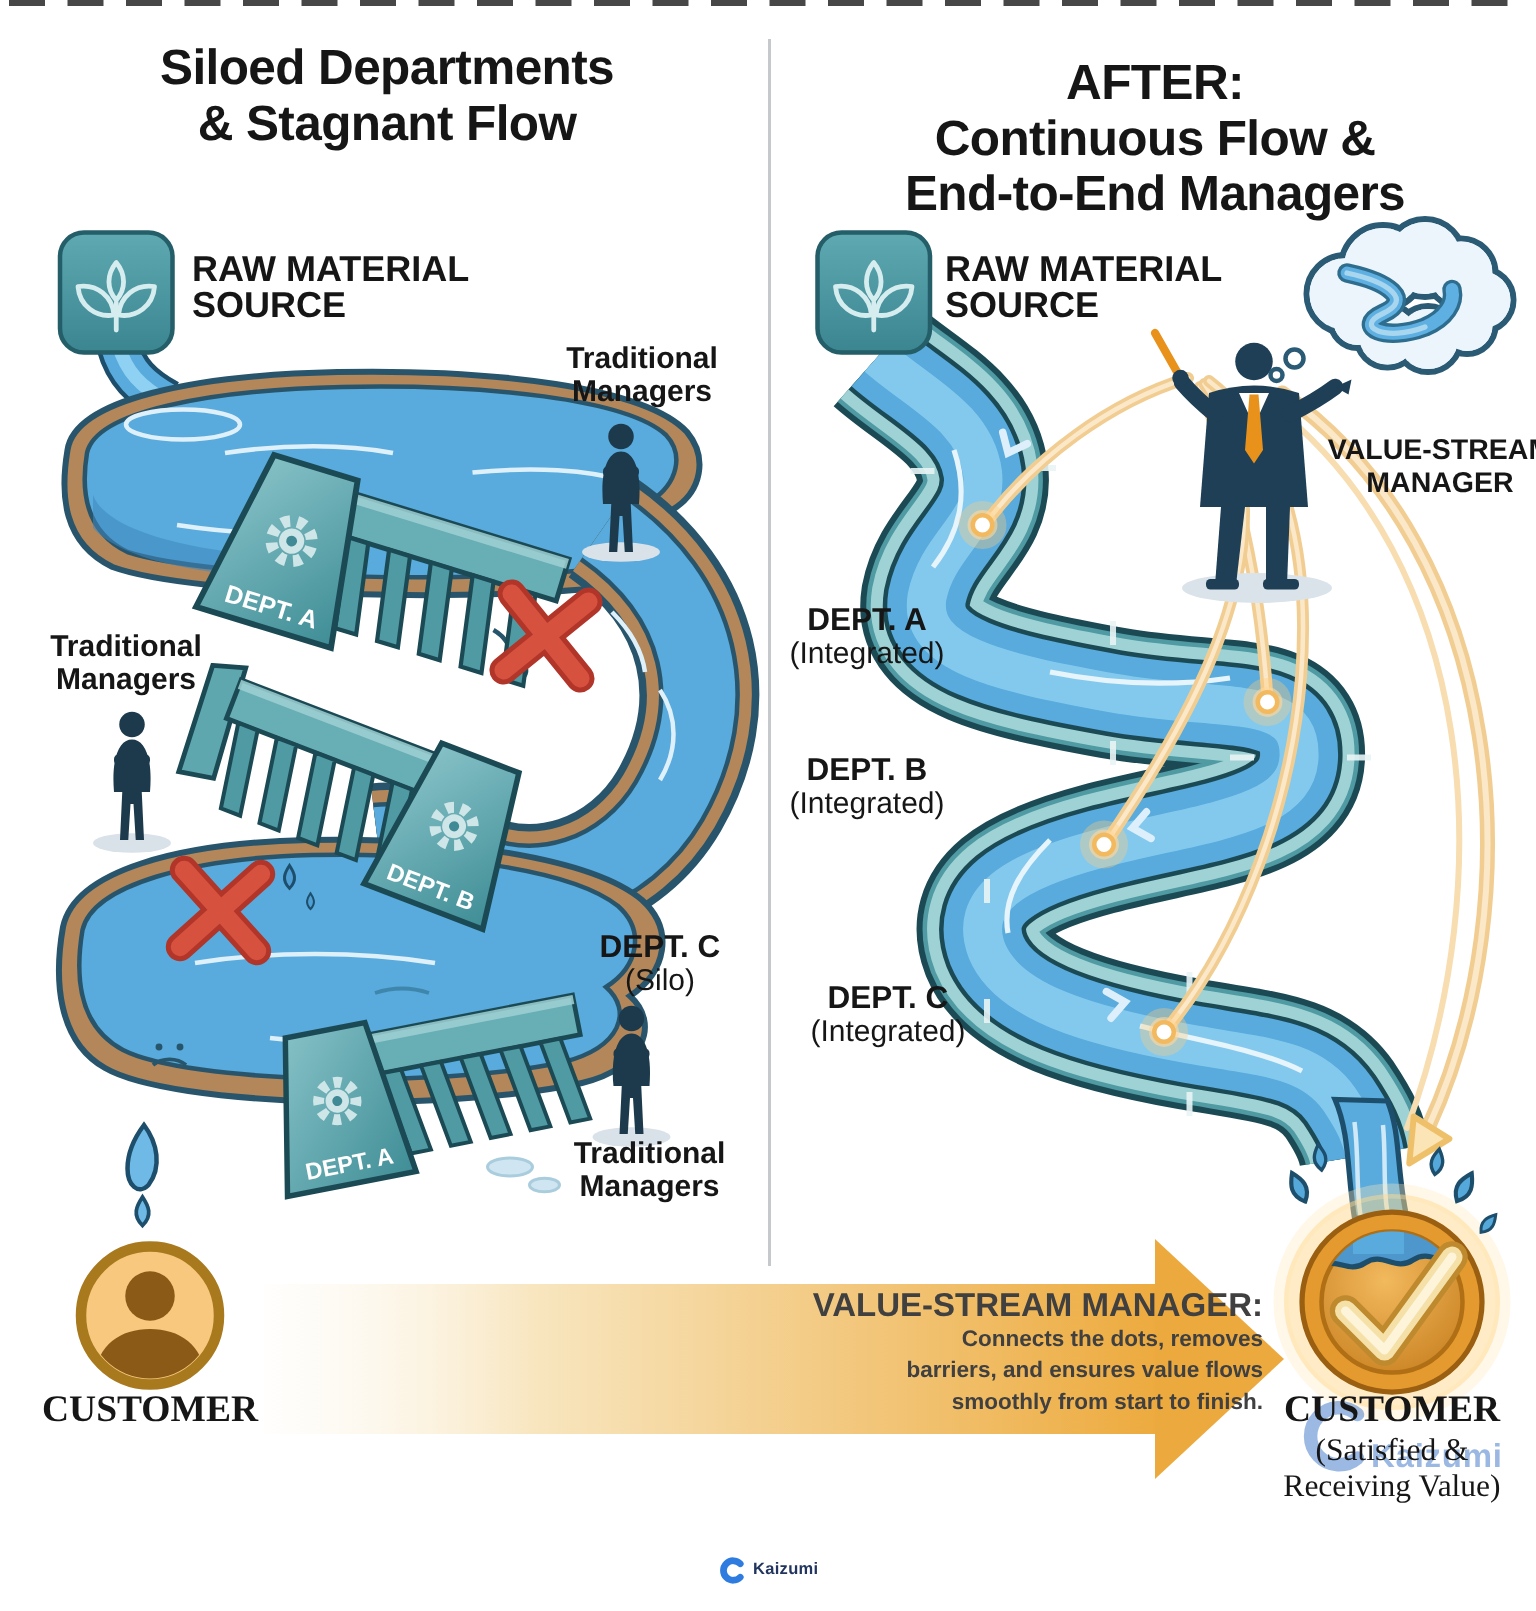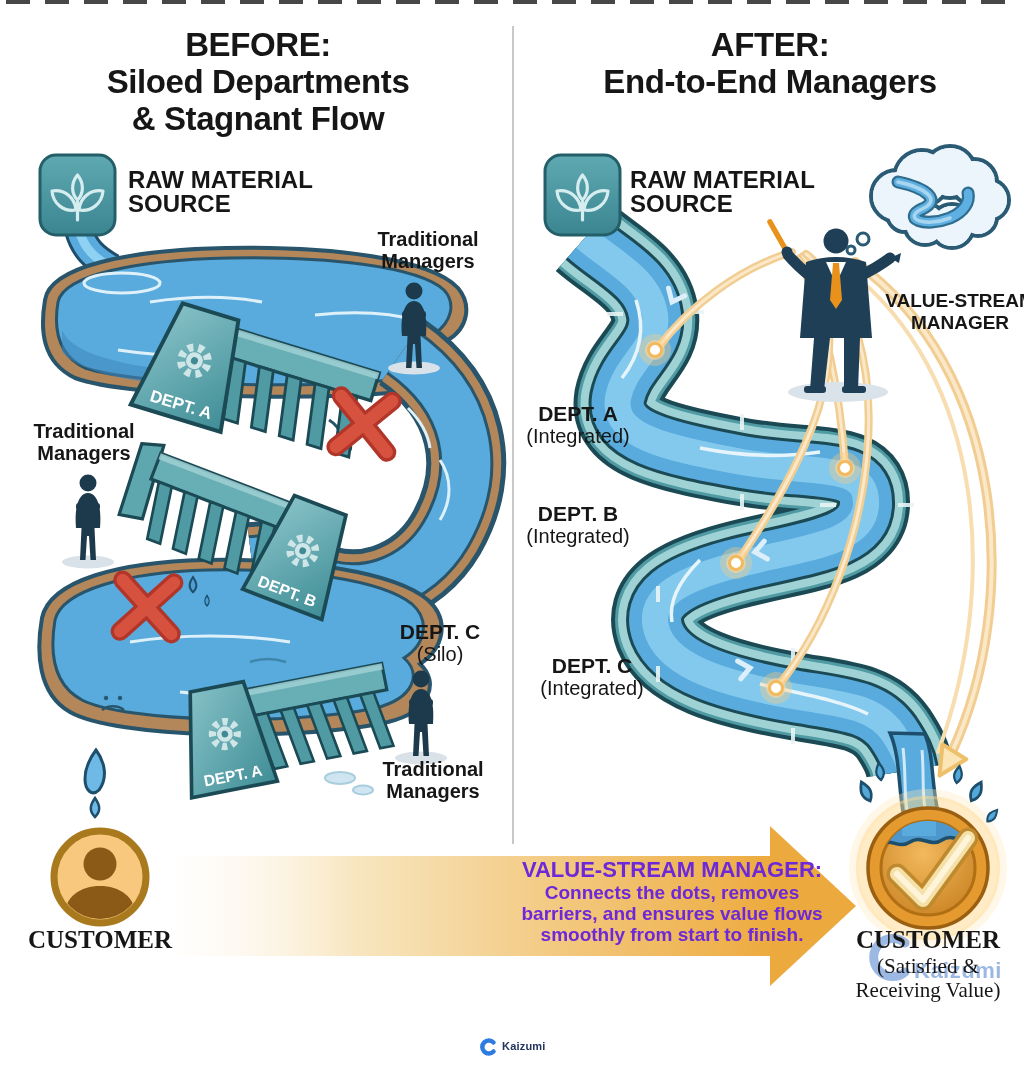--- a/index.html
+++ b/index.html
@@ -9,23 +9,23 @@
   .lbl{position:absolute;z-index:2;}
   .t-title{font-size:33px;line-height:37px;font-weight:700;text-align:center;letter-spacing:-0.4px;}
   .t-raw{font-size:24px;line-height:24px;font-weight:700;}
   .t-label{font-size:20px;line-height:22px;font-weight:700;text-align:center;}
   .dept{text-align:center;}
   .dept .nm{font-size:21px;line-height:23px;font-weight:700;display:block;}
   .dept .sub{font-size:20px;line-height:23px;font-weight:400;display:block;}
   .cust{text-align:center;font-family:Liberation Serif, serif;}
   .cust .nm{font-size:25px;line-height:28px;font-weight:700;display:block;}
   .cust .sub{font-size:21px;line-height:24px;font-weight:400;display:block;}
-  .banner-text{text-align:center;color:#6d28d9;}
+  .banner-text{text-align:right;color:#404040;}
   .banner-text .hd{font-size:22px;line-height:24px;font-weight:700;display:block;}
-  .banner-text .ln{font-size:19px;line-height:21px;font-weight:600;display:block;}
+  .banner-text .ln{font-size:15px;line-height:21px;font-weight:600;display:block;}
   .watermark{font-size:22px;font-weight:700;color:#3a74c9;opacity:0.5;letter-spacing:0.5px;}
   .footer-logo{font-size:11px;font-weight:700;color:#21355e;letter-spacing:0.2px;}
 </style>
 </head>
 <body>
 
 <div class="stage">
 
 <svg class="art" width="1024" height="1074" viewBox="0 0 1024 1074">
   <defs>
@@ -343,26 +343,26 @@
       </g>
     </g>
   </g>
 
   <path d="M905,943 A19,19 0 1 0 905,972" stroke="#3a74c9" stroke-width="9" fill="none" stroke-linecap="round" opacity="0.5"></path>
 
   <path d="M493.5,1042.5 A6.5,6.5 0 1 0 493.5,1051.5" stroke="#2e7cdf" stroke-width="4.5" fill="none" stroke-linecap="round"></path>
 </svg>
 
 <div class="lbl t-title" style="left:38px;top:26px;width:440px;">
-  <span style="display:block">BEFORE:</span>
   <span style="display:block">Siloed Departments</span>
   <span style="display:block">&amp; Stagnant Flow</span>
 </div>
-<div class="lbl t-title" style="left:550px;top:26px;width:440px;">
+<div class="lbl t-title" style="left:550px;top:36px;width:440px;">
   <span style="display:block">AFTER:</span>
+  <span style="display:block">Continuous Flow &amp;</span>
   <span style="display:block">End-to-End Managers</span>
 </div>
 
 <div class="lbl t-raw" style="left:128px;top:168px;width:220px;">
   <span style="display:block">RAW MATERIAL</span>
   <span style="display:block">SOURCE</span>
 </div>
 <div class="lbl t-raw" style="left:630px;top:168px;width:220px;">
   <span style="display:block">RAW MATERIAL</span>
   <span style="display:block">SOURCE</span>

